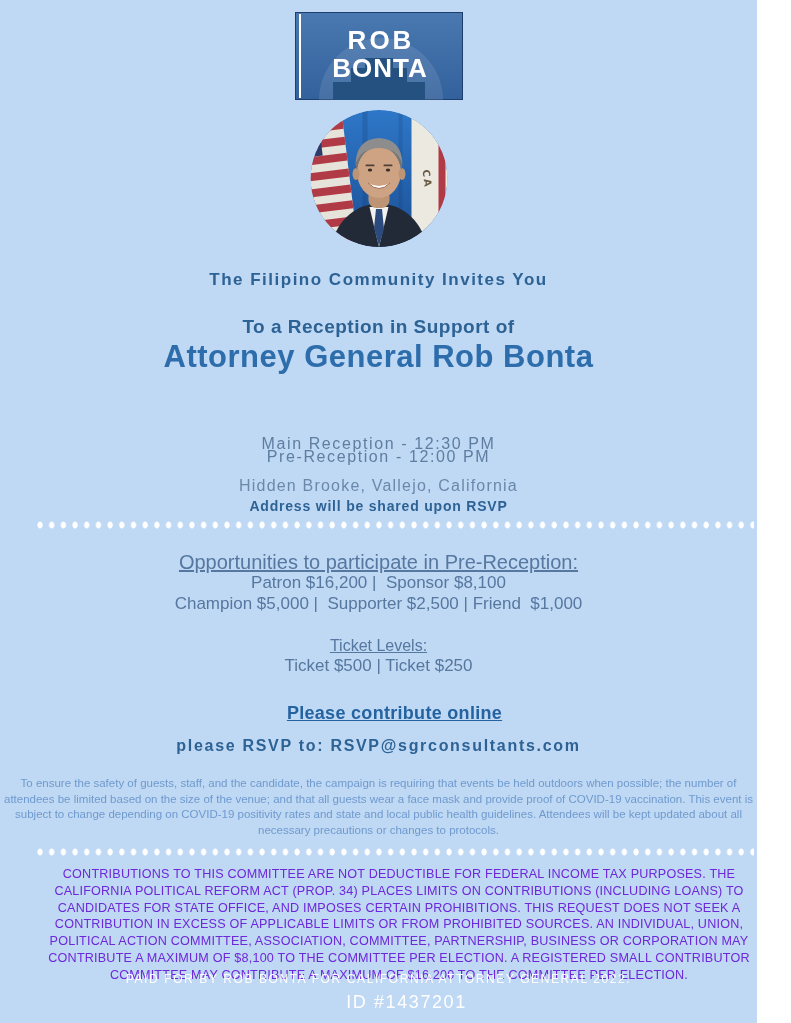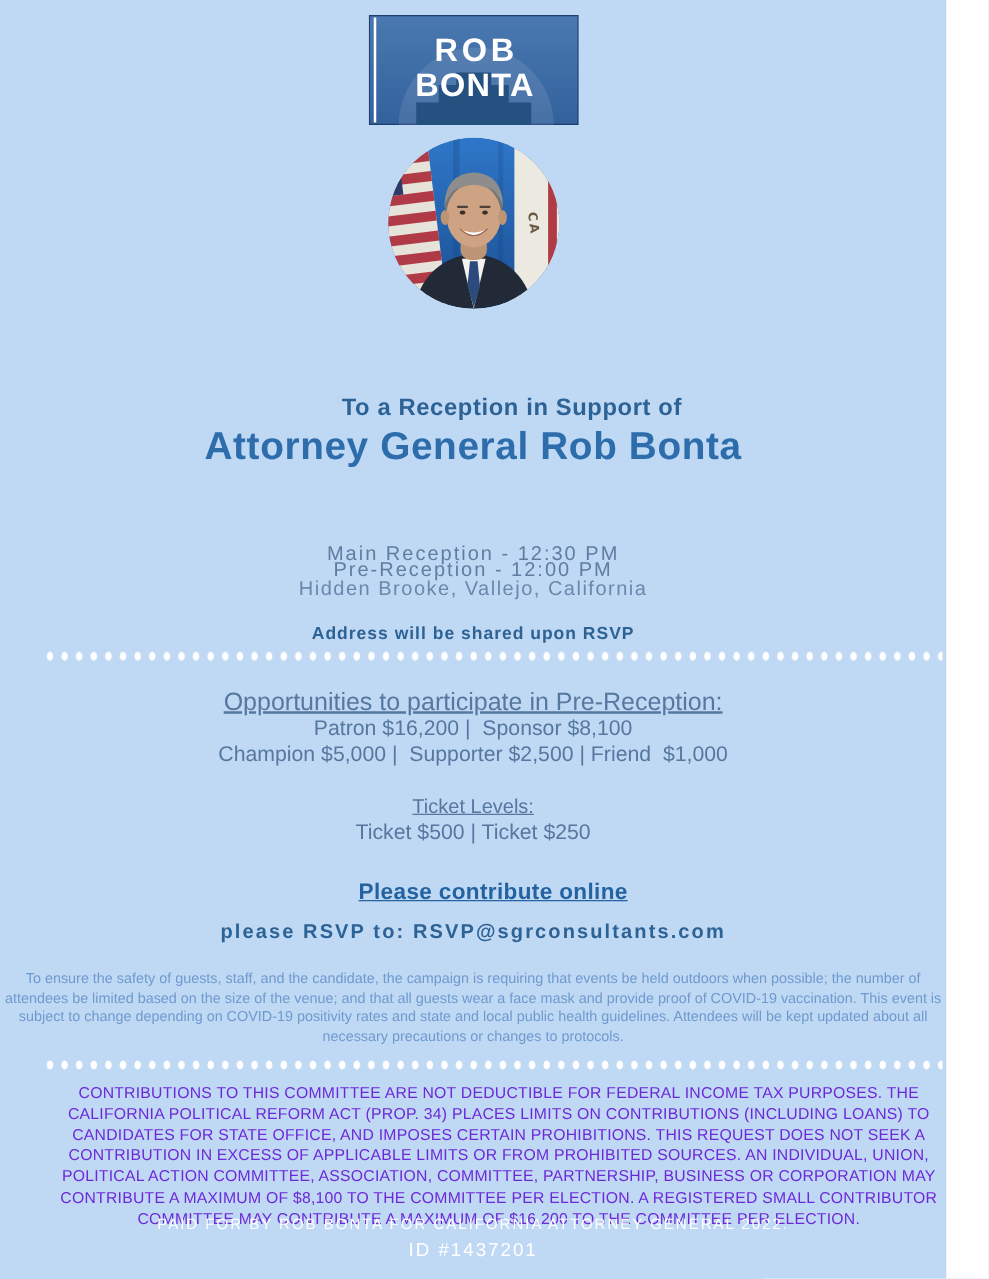--- a/index.html
+++ b/index.html
@@ -11,26 +11,26 @@
     overflow:hidden;
   }
   .abs{position:absolute;left:0;width:100%;text-align:center;}
   
   .logo-wrap{position:absolute;top:12px;left:50%;transform:translateX(-50%);}
   
   .portrait-wrap{position:absolute;top:110px;left:50%;transform:translateX(-50%);
     width:137px;height:137px;border-radius:50%;overflow:hidden;}
   
   .intro{top:270px;font-size:17px;font-weight:bold;letter-spacing:1.5px;color:#2d6295;}
-  .support{top:316px;font-size:19px;font-weight:bold;letter-spacing:0.5px;color:#2d6295;margin-left:31px;}
+  .support{top:316px;font-size:19px;font-weight:bold;letter-spacing:0.5px;color:#2d6295;}
   .honoree{top:339px;font-size:31px;font-weight:bold;letter-spacing:0.5px;color:#2e6dab;}
   .date{top:391px;font-size:18px;font-weight:bold;letter-spacing:0.8px;color:#2b5e93;}
   .pre{top:414px;font-size:16px;letter-spacing:1.6px;color:#5e7da1;margin-top:34px;}
   .main-rec{top:435px;font-size:16px;letter-spacing:1.6px;color:#5e7da1;}
-  .location{top:463px;font-size:16px;letter-spacing:1.2px;color:#6a88ab;}
+  .location{top:477px;font-size:16px;letter-spacing:1.2px;color:#6a88ab;}
   .address{top:498px;font-size:14px;font-weight:bold;letter-spacing:0.8px;color:#2d6295;}
   
   .dotline{position:absolute;left:37px;width:717px;height:8px;
     background-image:radial-gradient(ellipse 2.4px 3.2px at 3px 4px,#ffffff 2.2px,rgba(255,255,255,0) 3px);
     background-size:11.7px 8px;background-repeat:repeat-x;}
   .dot1{top:521px;}
   .dot2{top:848px;}
   
   .opp-heading{top:551px;font-size:20px;color:#56779f;}
   .opp-heading span{text-decoration:underline;}
@@ -45,21 +45,21 @@
   .rsvp{top:737px;font-size:16px;font-weight:bold;letter-spacing:1.7px;color:#2d6295;}
   .rsvp a{color:#2d6295;text-decoration:none;cursor:pointer;}
   
   .covid{top:776px;left:50%;transform:translateX(-50%);width:754px;
     font-size:11.5px;line-height:15.6px;color:#6f9ace;text-align:center;position:absolute;}
   
   .disclaimer{top:866px;left:37px;width:724px;position:absolute;
     font-size:12.6px;line-height:16.8px;color:#6d28d9;letter-spacing:0.2px;
     font-stretch:condensed;text-transform:uppercase;text-align:center;}
   .paid{top:972px;font-size:12px;letter-spacing:1.6px;color:#ffffff;font-stretch:condensed;}
-  .idline{top:992px;font-size:15px;letter-spacing:1.6px;color:#ffffff;font-stretch:condensed;}
+  .idline{top:992px;font-size:18px;letter-spacing:1.6px;color:#ffffff;font-stretch:condensed;padding-left:28px;}
 </style>
 </head>
 <body>
 
 <div class="page">
 
   <div class="logo-wrap">
     <svg width="168" height="88" viewBox="0 0 168 88">
       <defs>
         <linearGradient id="lg" x1="0" y1="0" x2="0" y2="1">
@@ -132,20 +132,21 @@
           <ellipse cx="77.5" cy="60" rx="2.2" ry="1.6" fill="#3a2e28"></ellipse>
           <rect x="55" y="54.5" width="9" height="1.8" rx="0.9" fill="#4e4038"></rect>
           <rect x="73" y="54.5" width="9" height="1.8" rx="0.9" fill="#4e4038"></rect>
           <path d="M57.5,73 Q68.5,84 79.5,73 Q68.5,79 57.5,73 Z" fill="#ffffff"></path>
           <path d="M57.5,73 Q68.5,84 79.5,73" fill="none" stroke="#9c6b55" stroke-width="1"></path>
         </g>
       </g>
     </svg>
   </div>
 
+  <div class="abs intro">The Filipino Community Invites You</div>
   <div class="abs support">To a Reception in Support of</div>
   <div class="abs honoree">Attorney General Rob Bonta</div>
 
   <div class="abs pre">Pre-Reception - 12:00 PM</div>
   <div class="abs main-rec">Main Reception - 12:30 PM</div>
 
   <div class="abs location">Hidden Brooke, Vallejo, California</div>
   <div class="abs address">Address will be shared upon RSVP</div>
 
   <div class="dotline dot1"></div>

